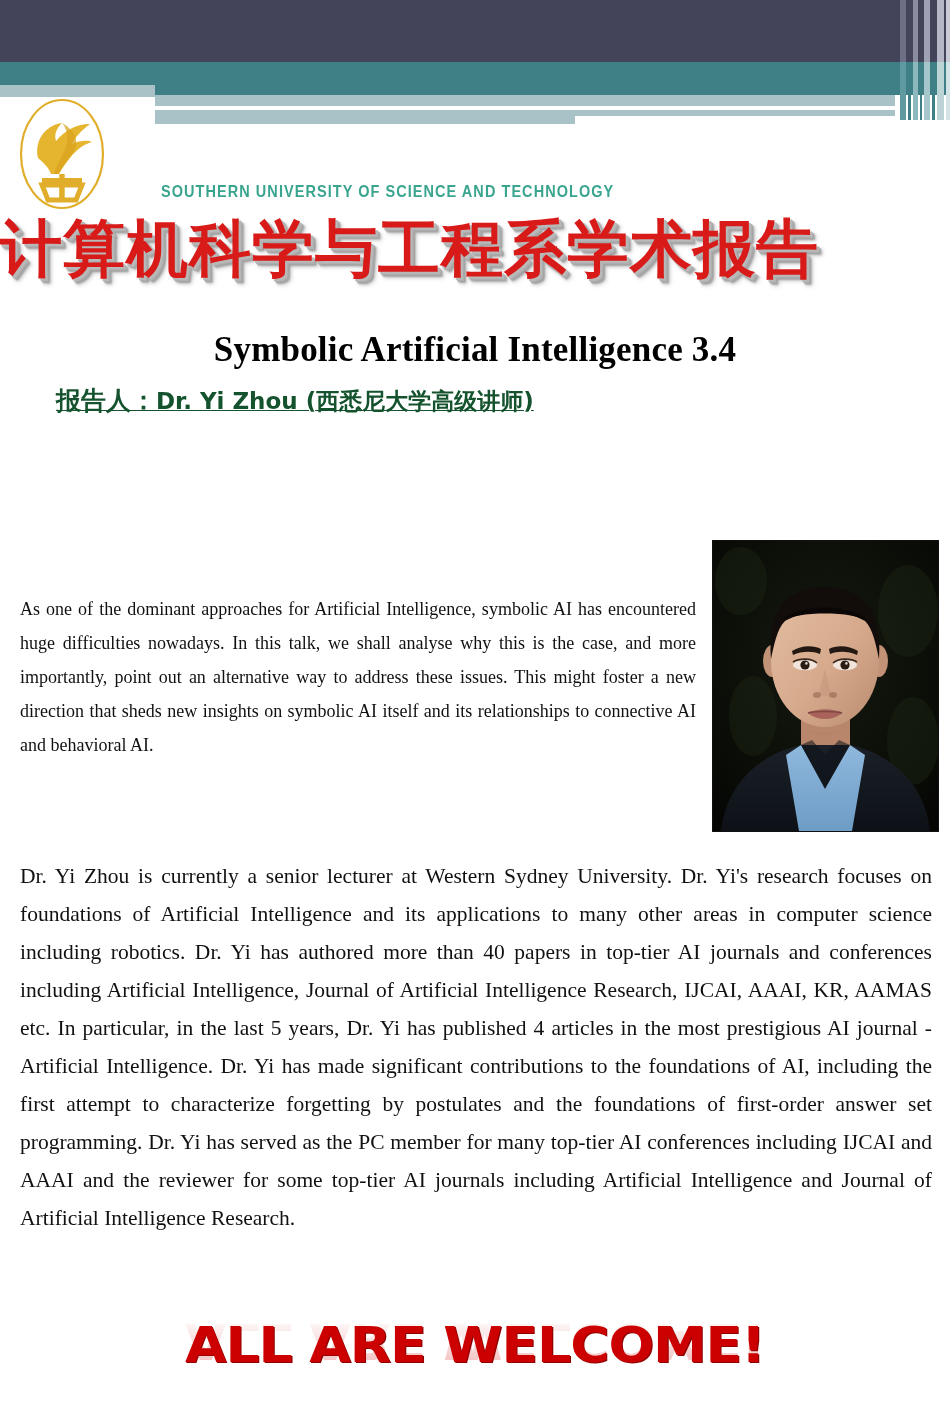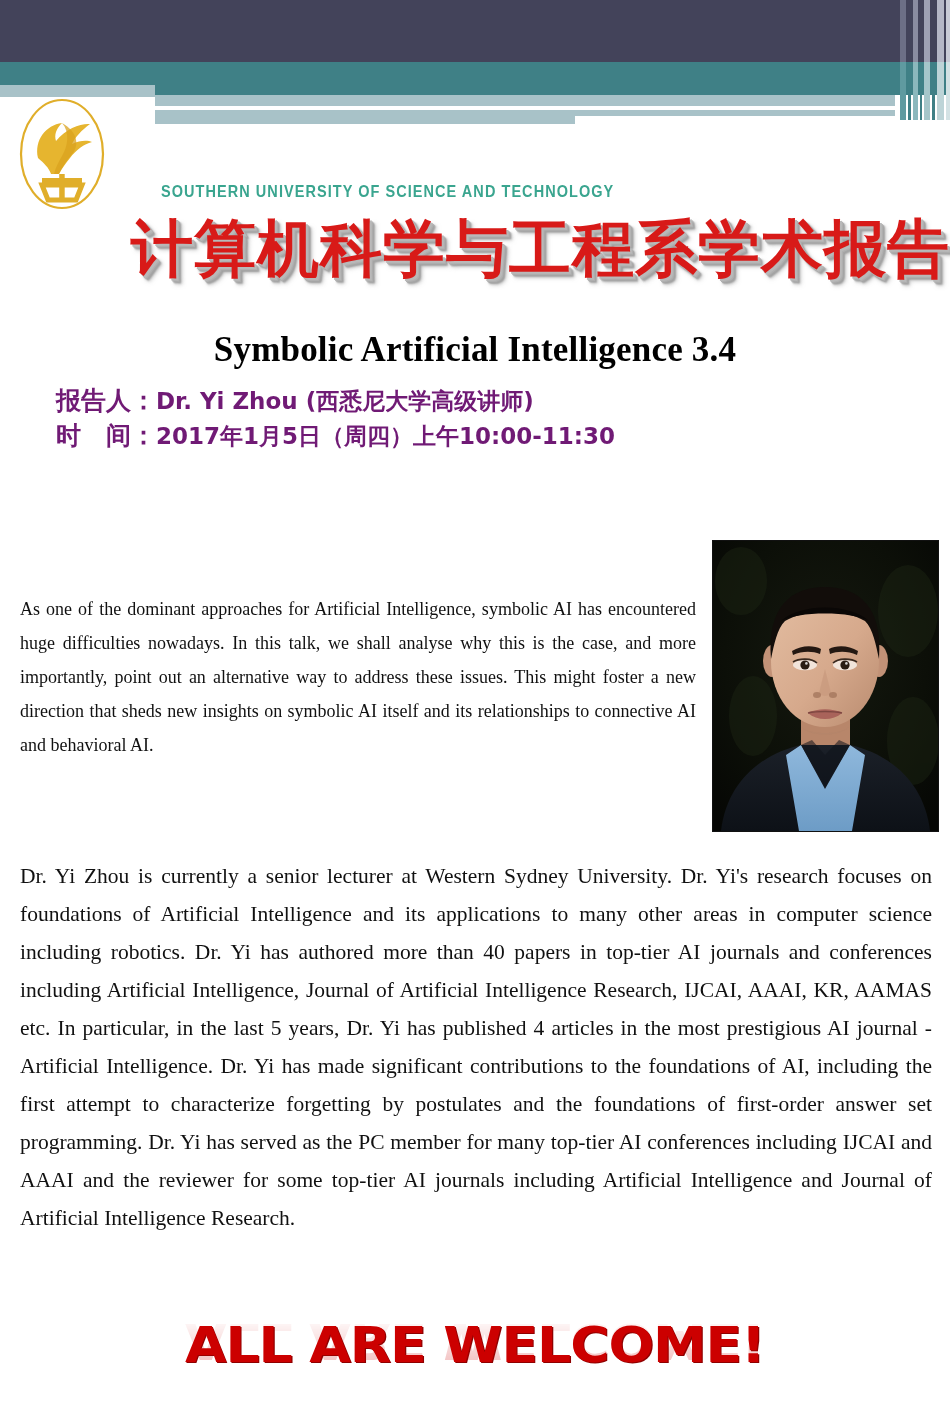--- a/index.html
+++ b/index.html
@@ -118,21 +118,21 @@
     white-space: nowrap;
     transform: scaleY(1.15);
     transform-origin: left top;
   }
 
   
   .cn-title {
     position: absolute;
     left: 0; top: 218px;
     width: 950px;
-    text-align: right;
+    text-align: left;
     font-family: "DejaVu Sans", "Liberation Sans", sans-serif;
     font-size: 62px;
     font-weight: bold;
     letter-spacing: 1px;
     line-height: 1;
     color: #d81a18;
     text-shadow:
        2px 2px 0 #b9b9b9,
        3px 3px 0 #b0b0b0,
        4px 4px 1px #a6a6a6,
@@ -158,21 +158,22 @@
   .details {
     position: absolute;
     left: 56px; top: 385px;
     width: 700px;
     font-family: "DejaVu Sans", "Liberation Sans", sans-serif;
   }
   .dline {
     font-weight: bold;
     line-height: 1.30;
     white-space: nowrap;
-    color: #701a75;
+    color: #14532d;
+    text-decoration: underline;
   }
   .dlabel { font-size: 25px; }
   .dval-mix {
     font-size: 23px;
     font-weight: bold;
   }
   .row-speaker { margin-bottom: 2px; }
   .row-time    { margin-bottom: 1px; }
   .row-place   { margin-bottom: 1px; }
 
@@ -305,23 +306,20 @@
 <div class="cn-title">计算机科学与工程系学术报告</div>
 
 <div class="en-title">Symbolic Artificial Intelligence 3.4</div>
 
 <div class="details">
 
   <div class="dline row-speaker">
     <span class="dlabel">报告人：</span><span class="dval-mix">Dr. Yi Zhou (西悉尼大学高级讲师)</span>
   </div>
 
-  <div class="dline row-time">
-    <span class="dlabel">时　间：</span><span class="dval-mix">2017年1月5日（周四）上午10:00-11:30</span>
-  </div>
 
 
 </div>
 
 <div class="photo">
   <svg viewBox="0 0 225 290" width="225" height="290" aria-hidden="true">
     <defs>
       <radialGradient id="bg" cx="50%" cy="40%" r="75%">
         <stop offset="0%" stop-color="#15190f"></stop>
         <stop offset="60%" stop-color="#0c0f08"></stop>

